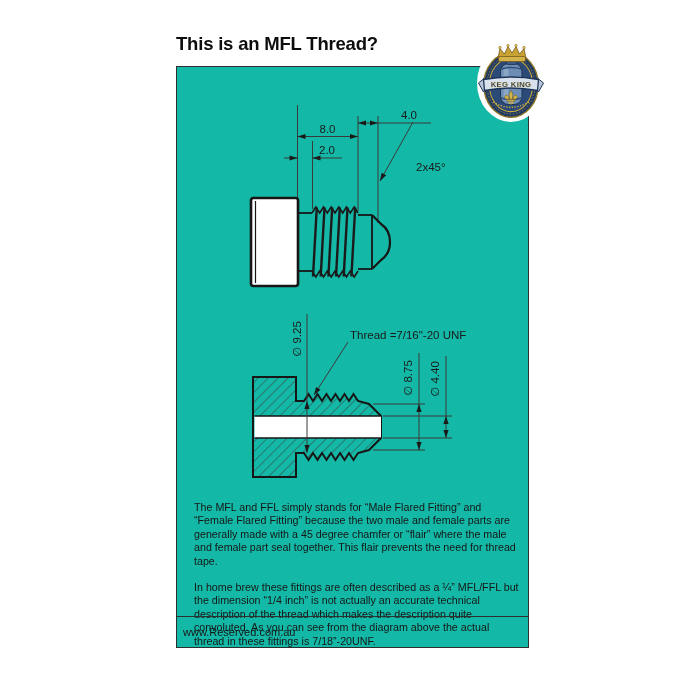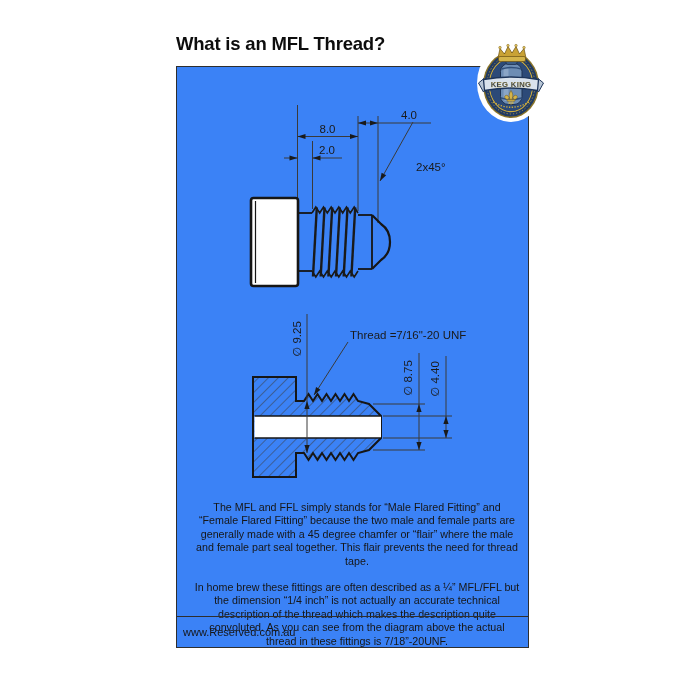--- a/index.html
+++ b/index.html
@@ -10,21 +10,21 @@
     font-family:"Liberation Sans","DejaVu Sans",sans-serif;
     color:#111;
     overflow:hidden;
   }
   .page-title{
     position:absolute;left:176px;top:33px;margin:0;
     font-size:18.5px;font-weight:bold;letter-spacing:-0.2px;color:#0d0d0d;
   }
   .sheet-box{
     position:absolute;left:176px;top:66px;width:351px;height:580px;
-    border:1.6px solid #2e2e2e;background:#3b82f6;text-align:center;
+    border:1.6px solid #2e2e2e;background:#14b8a6;
   }
   .drawings{position:absolute;left:0;top:0;}
   .copy{
     position:absolute;left:7px;right:8px;top:434px;
     font-size:10.7px;line-height:13.4px;color:#161616;
   }
   .copy p{margin:0 0 13px 10px;}
   .sheet-footer{
     position:absolute;left:0;right:0;bottom:0;height:31px;
     border-top:1.4px solid #2e2e2e;
@@ -37,21 +37,21 @@
   .dim-text{font-size:11.5px;fill:#1a1a1a;}
   .outline{fill:#ffffff;stroke:#161616;}
   .thin{stroke:#3a3a3a;stroke-width:1;fill:none;}
   .arrow{fill:#1a1a1a;stroke:none;}
 </style>
 </head>
 <body>
 
 <div class="page">
 
-  <h1 class="page-title">What is an MFL Thread?</h1>
+  <h1 class="page-title">This is an MFL Thread?</h1>
 
   <div class="sheet-box">
 
     <svg class="drawings" width="351" height="436" viewBox="176 66 351 436" xmlns="http://www.w3.org/2000/svg">
       <defs>
         <pattern id="hatch" patternUnits="userSpaceOnUse" width="7" height="7" patternTransform="rotate(45)">
           <line x1="0" y1="0" x2="0" y2="7" stroke="#3c3c3c" stroke-width="1"></line>
         </pattern>
       </defs>
 

